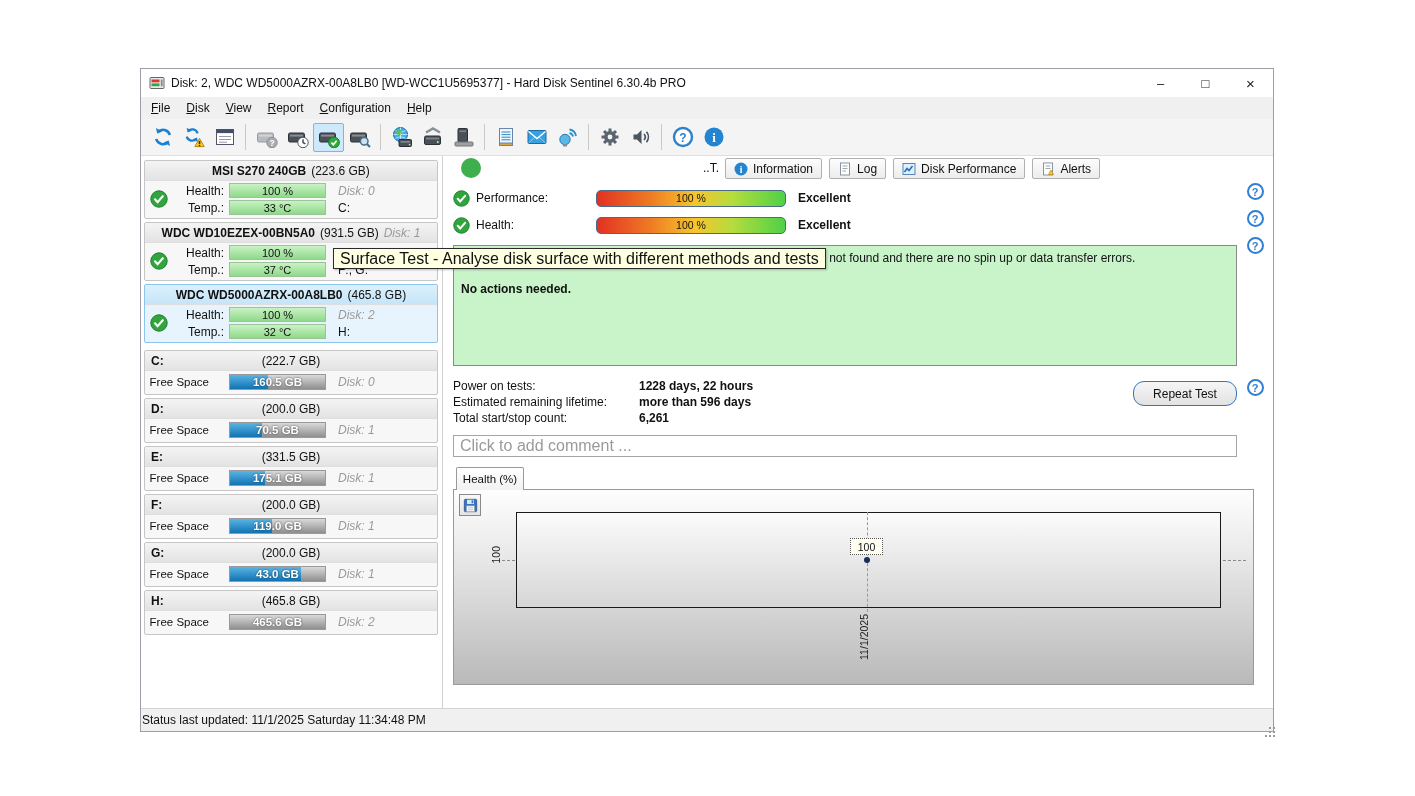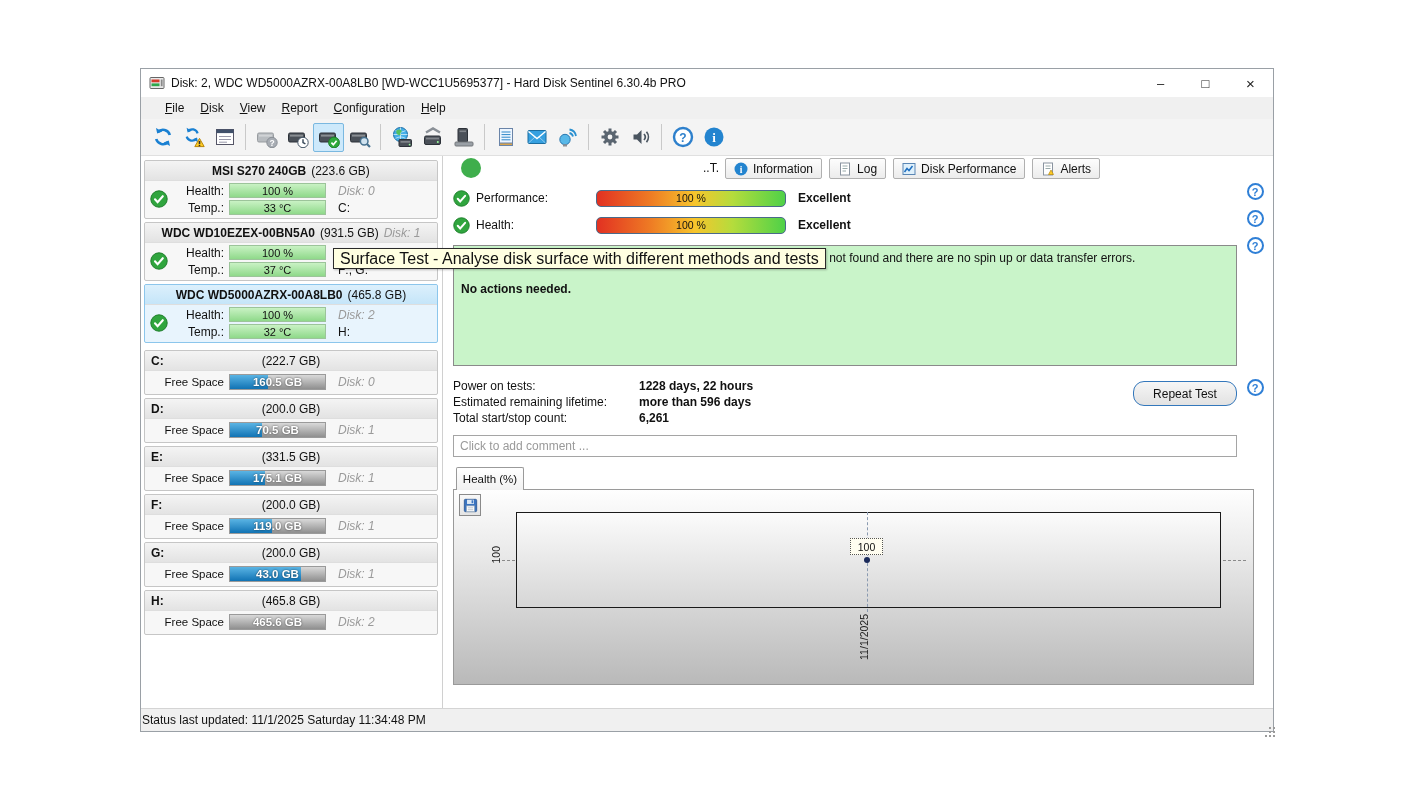--- a/index.html
+++ b/index.html
@@ -8,21 +8,21 @@
   .window{position:absolute;left:140px;top:68px;width:1134px;height:664px;
           background:#fff;border:1px solid #9aa0a6;display:flex;flex-direction:column}
   
   .titlebar{height:28px;background:#fff;display:flex;align-items:center;flex:0 0 auto}
   .titlebar .appicon{width:16px;height:16px;margin:0 6px 0 8px}
   .title-text{font-size:12px;white-space:nowrap}
   .win-controls{margin-left:auto;display:flex;height:100%}
   .win-btn{width:45px;height:100%;display:flex;align-items:center;justify-content:center;
            font-size:13px;color:#222;cursor:default}
   
-  .menubar{height:22px;background:#f0f0f0;display:flex;align-items:center;padding-left:16px;flex:0 0 auto}
+  .menubar{height:22px;background:#f0f0f0;display:flex;align-items:center;padding-left:2px;flex:0 0 auto}
   .menu-item{display:inline-block;padding:2px 8px;cursor:default}
   .menu-item::first-letter{text-decoration:underline}
   
   .toolbar{height:37px;background:#f4f4f4;border-bottom:1px solid #e0e0e0;display:flex;
            align-items:center;padding-left:6px;flex:0 0 auto}
   .tb-btn{width:31px;height:29px;display:flex;align-items:center;justify-content:center;
           border:1px solid transparent;border-radius:2px}
   .tb-btn.selected{background:#cde9fb;border-color:#7ab8e0}
   .tb-sep{width:1px;height:26px;background:#c9c9c9;margin:0 5px}
   
@@ -41,21 +41,21 @@
   .part-item .hdr .letter{position:absolute;left:6px;font-weight:bold}
   .disk-body{display:grid;grid-template-columns:28px 56px 97px auto;align-items:center;
              padding:2px 0 3px 0;row-gap:2px}
   .disk-body .stico{grid-row:1/3;justify-self:center;align-self:center}
   .cell-label{text-align:right;padding-right:5px}
   .meter{height:15px;background:linear-gradient(#c9f2c4,#8fd98a);border:1px solid #9cc49a;
          display:flex;align-items:center;justify-content:center;font-size:11px;color:#111}
   .cell-right{padding-left:12px}
   .muted{color:#9a9a9a;font-style:italic}
   .part-body{display:grid;grid-template-columns:84px 97px auto;align-items:center;padding:3px 0 4px 0}
-  .part-body .cell-label{padding-right:5px;font-size:11.5px}
+  .part-body .cell-label{padding-right:20px;font-size:11.5px}
   .freebar{height:16px;border:1px solid #9a9a9a;background:linear-gradient(#d9d9d9,#8f8f8f);
            position:relative;display:flex;align-items:center;justify-content:center}
   .freebar .fill{position:absolute;left:0;top:0;bottom:0;background:linear-gradient(#5ab4e4,#1173b4)}
   .freebar .txt{position:relative;z-index:2;color:#fff;font-weight:bold;font-size:11.5px;
                 text-shadow:0 0 2px rgba(0,0,0,.65)}
   
   .main{flex:1;display:flex;flex-direction:column;padding-left:10px;background:#fff;min-width:0}
   .tabrow{height:26px;position:relative;flex:0 0 auto}
   .tab-sliver{position:absolute;left:8px;top:2px;width:20px;height:20px;border-radius:50%;
               background:#3fae4c;z-index:1}
@@ -79,21 +79,21 @@
   .statusbox .l2{font-weight:bold;margin-top:16px}
   .stats-wrap{display:flex;margin-top:12px}
   .stats{flex:1}
   .stat-row{display:flex;height:16px;align-items:center}
   .stat-row .sl{width:186px}
   .stat-row .sv{font-weight:bold}
   .repeat-btn{width:104px;height:25px;border:1px solid #3377bb;border-radius:11px;
               background:linear-gradient(#f6f6f6,#e2e2e2);font-size:12px;display:flex;
               align-items:center;justify-content:center;margin-top:3px}
   .comment{margin-top:9px;display:flex}
-  .comment input{flex:1;height:22px;border:1px solid #a5a5a5;padding:0 6px;font-size:12px;
+  .comment input{flex:1;height:22px;border:1px solid #a5a5a5;padding:0 6px;font-size:16px;
                  font-family:"Liberation Sans",sans-serif;color:#15803d}
   .comment input::placeholder{color:#9a9a9a}
   .comment .sp{width:36px;flex:0 0 auto}
   
   .chart-wrap{margin-top:10px;position:relative;width:801px;height:218px;flex:0 0 auto}
   .chart-tab{position:absolute;left:3px;top:0;width:68px;height:23px;border:1px solid #9a9a9a;
              border-bottom:none;border-radius:2px 2px 0 0;background:linear-gradient(#fff,#f1f1f1);
              display:flex;align-items:center;justify-content:center;font-size:11.5px;z-index:2}
   .chart-body{position:absolute;left:0;top:22px;right:0;bottom:0;border:1px solid #9a9a9a;
               background:linear-gradient(#fefefe,#e8e8e8 35%,#b9b9b9 100%)}

